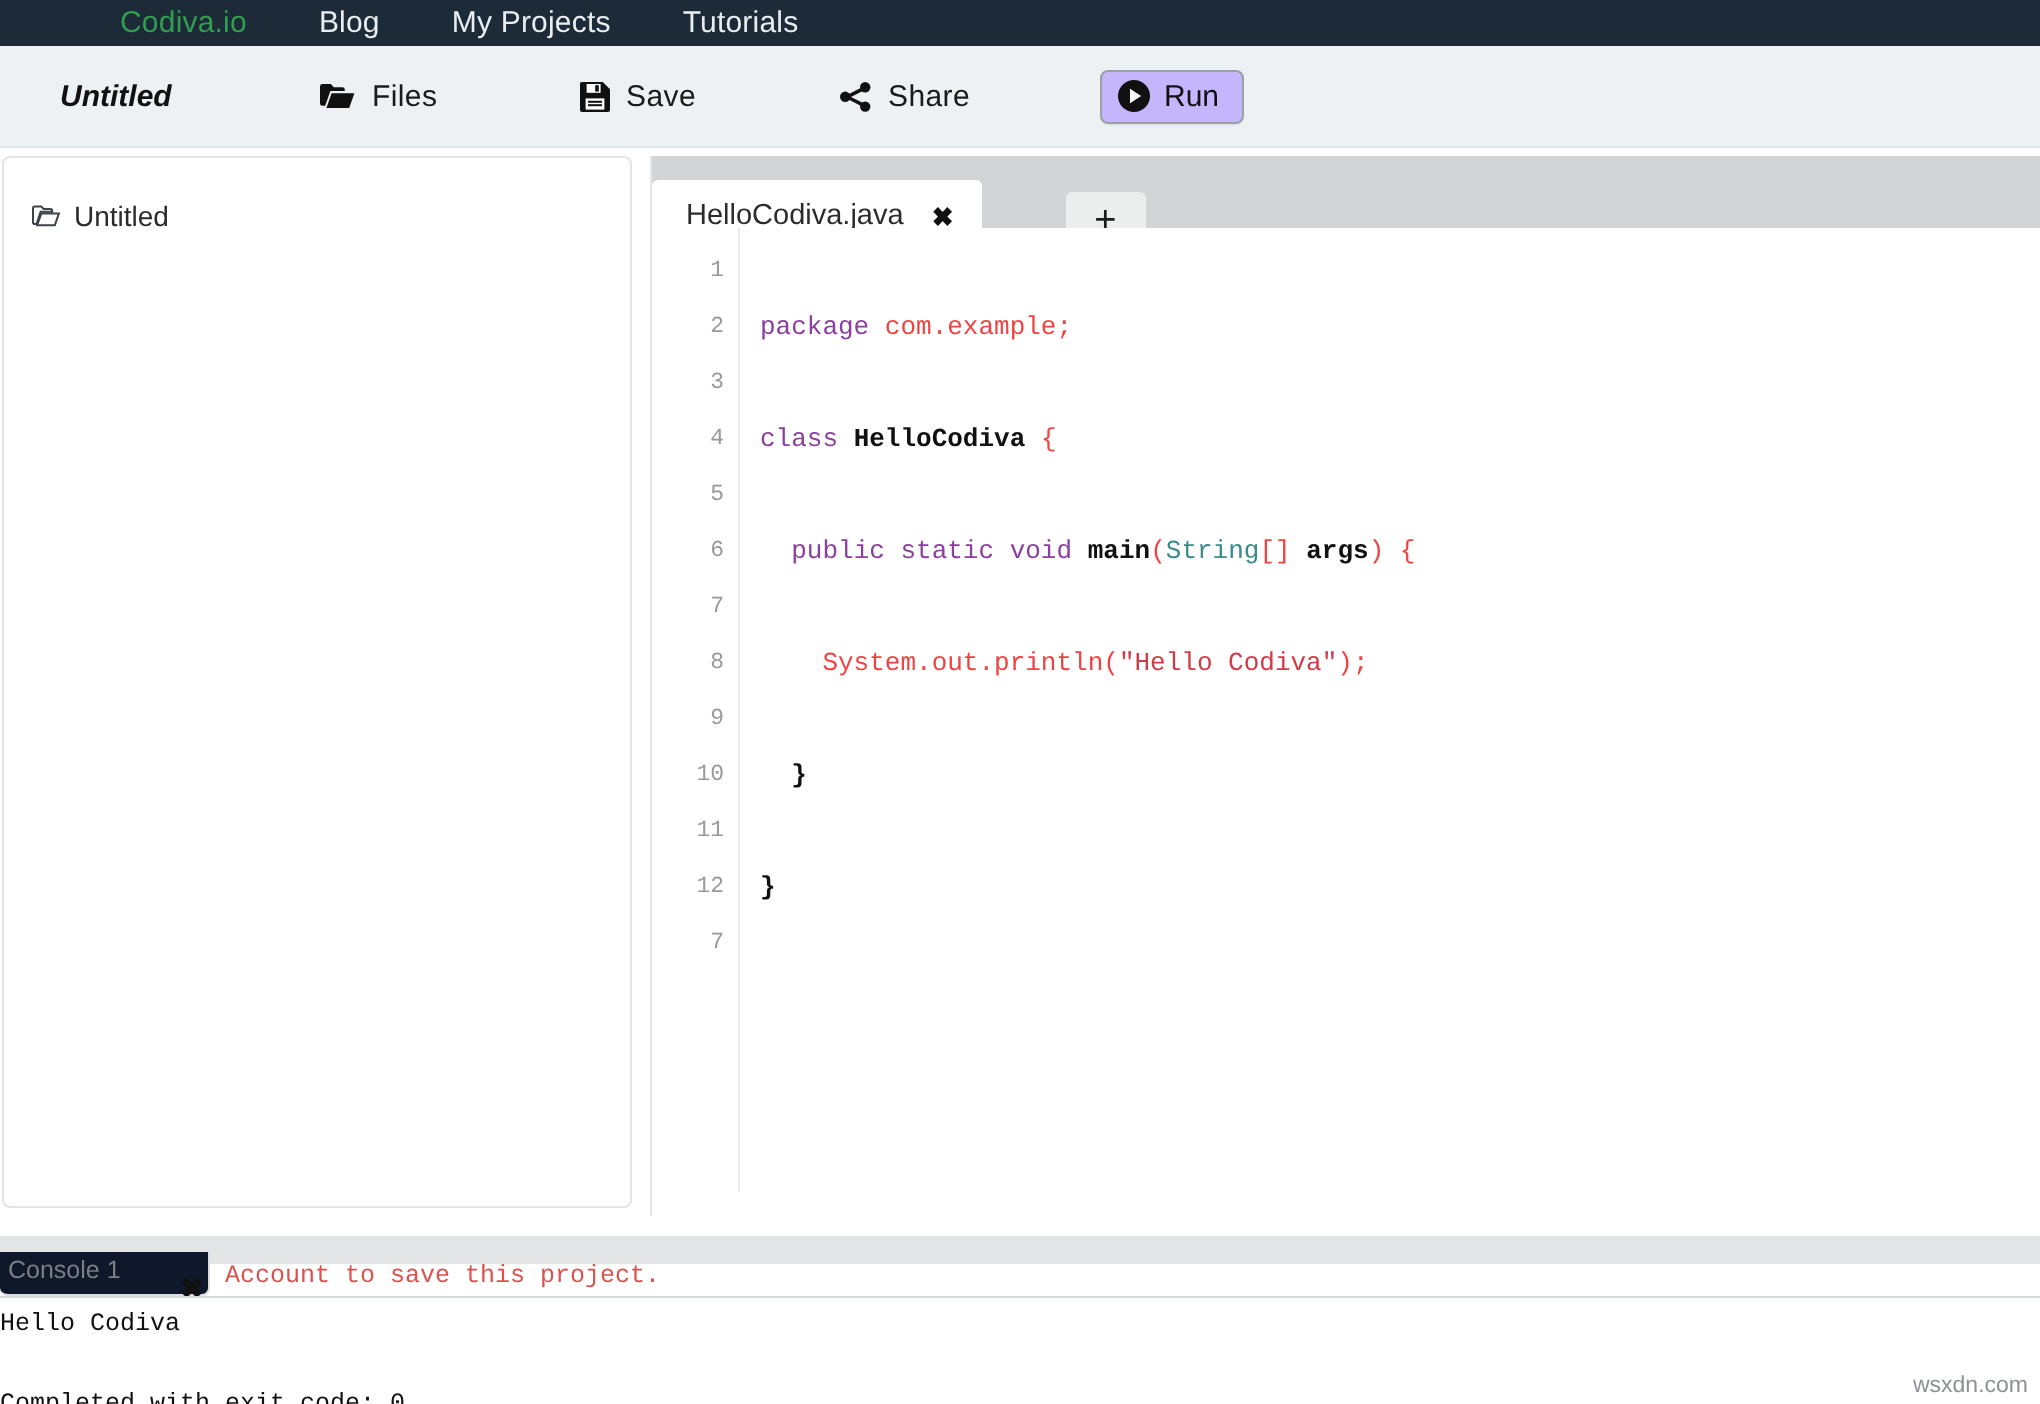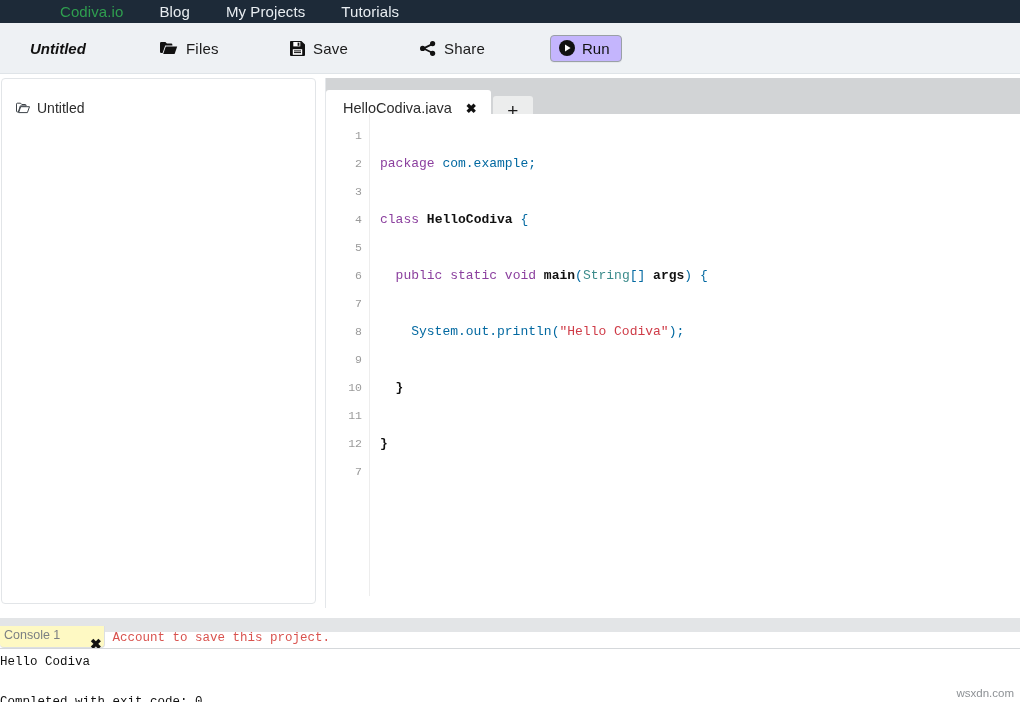--- a/index.html
+++ b/index.html
@@ -104,20 +104,21 @@
     left: 325px; top: 4px;
     right: 0; height: 530px;
     background: #fff;
     border-left: 1px solid #e4e7ea;
   }
   .tabbar {
     height: 48px;
     background: #d2d4d6;
     display: flex;
     align-items: flex-end;
+    gap: 40px;
   }
   .tab {
     background: #fff;
     height: 36px;
     display: flex;
     align-items: center;
     gap: 14px;
     padding: 0 14px 0 17px;
     font-size: 14.5px;
     color: #2c2c2c;
@@ -163,21 +164,21 @@
     font-family: "Liberation Mono", monospace;
     font-size: 13px;
     padding: 8px 0 0 10px;
     white-space: pre;
   }
   .code .line { height: 28px; line-height: 28px; }
   .kw   { color: #8b3f9e; }
   .typ  { color: #3b8b8b; }
   .bld  { color: #111; font-weight: bold; }
   .str  { color: #cf3b47; }
-  .pln  { color: #0369a1; }
+  .pln  { color: #ef4444; }
 
   
   .console {
     position: absolute;
     left: 0; top: 625px;
     width: 1020px; height: 77px;
     background: #fff;
     border-top: 1px solid #cfd2d5;
   }
   .console-strip {
@@ -190,21 +191,21 @@
     position: absolute;
     left: 0; top: 5px;
     font-family: "Liberation Mono", monospace;
     font-size: 12.5px;
     color: #d9534f;
     white-space: pre;
   }
   .console-tab {
     position: absolute;
     left: 0; top: 0;
-    background: #fef9c3;
+    background: #0f172a;
     border: 1px solid #dcdfe2;
     border-top: none;
     border-left: none;
     border-radius: 0 0 4px 4px;
     height: 22px;
     padding: 2px 44px 0 4px;
     font-size: 12.5px;
     color: #7b7f83;
   }
   .console-close {

